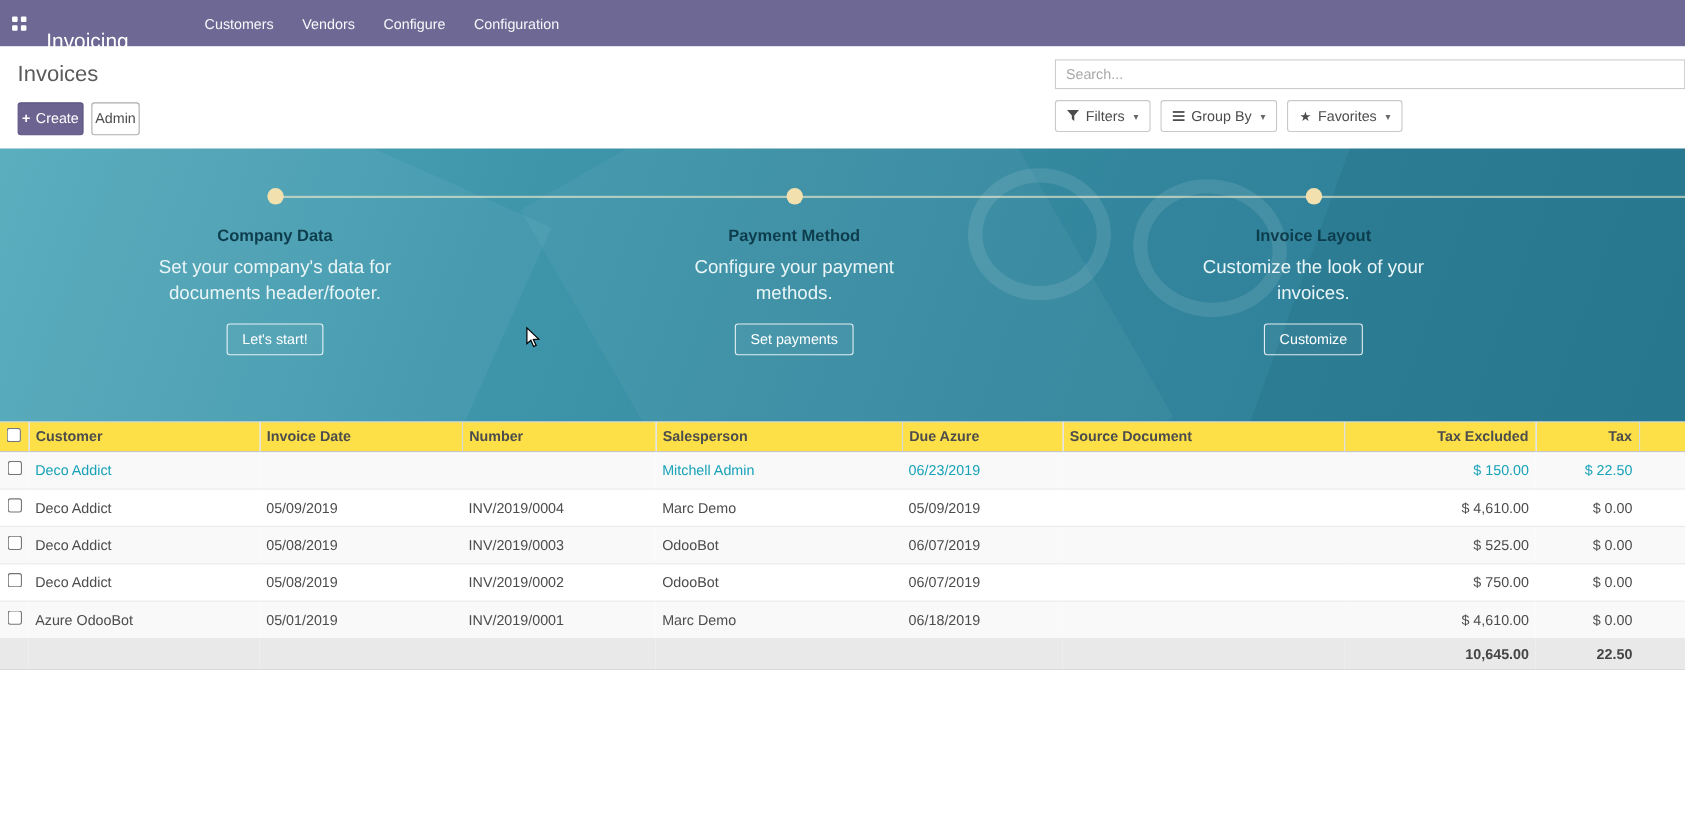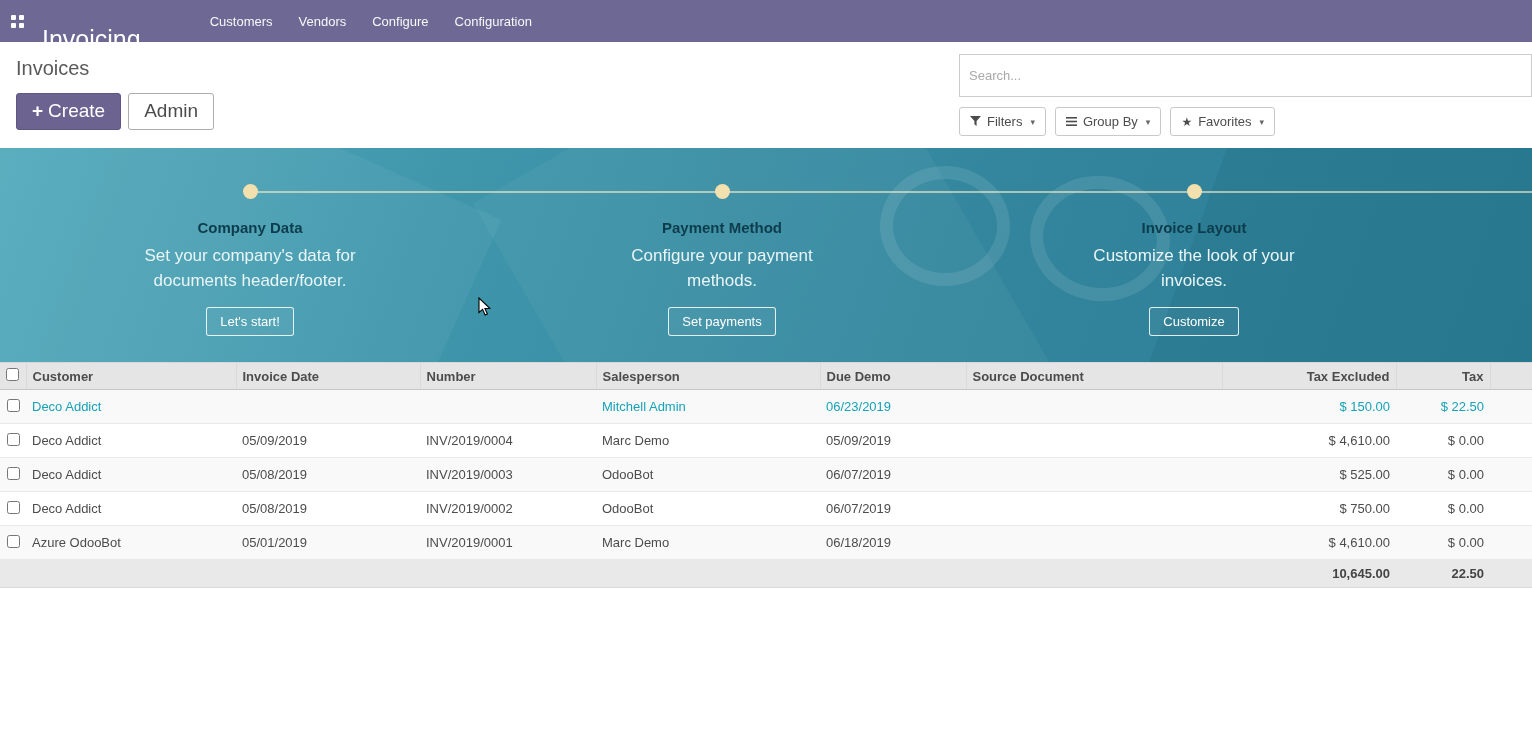--- a/index.html
+++ b/index.html
@@ -7,65 +7,65 @@
   body {
     width:1532px; height:753px; overflow:hidden; position:relative;
     font-family:"Liberation Sans", sans-serif; font-size:13px; color:#4c4c4c; background:#fff;
   }
 
   
   .topbar { height:42px; background:var(--c-navbar,#6e6894); color:#fff; display:flex; align-items:stretch; }
   .apps-btn { width:34px; display:flex; align-items:center; justify-content:center; cursor:pointer; }
   .grid-icon { display:grid; grid-template-columns:5px 5px; grid-gap:3px; }
   .grid-icon span { width:5px; height:5px; background:#fff; border-radius:1px; }
-  .brand { display:flex; align-items:center; font-size:25px; padding:0 16px 0 8px; font-weight:400;margin-top:36px; }
+  .brand { display:flex; align-items:center; font-size:19px; padding:0 16px 0 8px; font-weight:400;margin-top:36px; }
   .topmenu { display:flex; align-items:center; margin-left:40px; }
   .topmenu .menu-item { display:flex; align-items:center; padding:0 13px; font-size:13px; color:rgba(255,255,255,.95); cursor:pointer; }
 
   
   .control-panel { display:flex; justify-content:space-between; padding:12px 0 10px 16px; }
   .page-title { font-size:20px; font-weight:400; color:#5a5a5a; margin:3px 0 13px 0; }
   .cp-buttons { display:flex; }
-  .btn { border:1px solid #adadad; background:#fff; color:#4c4c4c; font-size:19px;
-         padding:6px 15px; border-radius:3px; cursor:pointer; font-family:inherit; line-height:1.2; }
+  .btn { border:1px solid #adadad; background:#fff; color:#4c4c4c; font-size:13px;
+         padding:6px 3px; border-radius:3px; cursor:pointer; font-family:inherit; line-height:1.2; }
   .btn-primary { background:var(--c-primary,#6d6391); border-color:var(--c-primary_border,#5f5687); color:#fff; margin-right:7px; }
   .btn-primary .plus { font-weight:bold; margin-right:5px; }
   .cp-right { width:573px; display:flex; flex-direction:column; }
-  .search-input { width:100%; height:43px; border:1px solid #ccc; padding:0 9px; font-size:13px;
+  .search-input { width:100%; height:27px; border:1px solid #ccc; padding:0 9px; font-size:13px;
                   font-family:inherit; color:#4c4c4c; outline:none; }
   .search-input::placeholder { color:#a9a9a9; }
   .filter-row { display:flex; margin-top:10px; }
   .dd-btn { display:flex; align-items:center; border:1px solid #c9c9c9; background:#fff; color:#4c4c4c;
             font-size:13px; padding:6px 10px; border-radius:3px; margin-right:9px; cursor:pointer; font-family:inherit; }
   .dd-btn .ic { margin-right:6px; display:inline-flex; align-items:center; }
   .dd-btn .caret { margin-left:8px; font-size:9px; color:#666; }
   .star { font-size:12px; }
 
   
-  .banner { position:relative; height:214px; margin-top:2px; overflow:hidden;
+  .banner { position:relative; height:248px; margin-top:2px; overflow:hidden;
             background:linear-gradient(110deg,#53aabb 0%, #3f96ab 30%, #32859c 65%, #2b7e95 100%);padding-left:20px; }
   .deco { position:absolute; pointer-events:none; }
   .streak1 { left:-120px; top:-60px; width:560px; height:420px; background:rgba(255,255,255,.05); transform:rotate(24deg); }
   .streak2 { left:560px; top:-80px; width:420px; height:460px; background:rgba(255,255,255,.045); transform:rotate(-30deg); }
   .streak3 { left:1180px; top:-40px; width:460px; height:420px; background:rgba(0,40,60,.07); transform:rotate(20deg); }
   .lens { border:13px solid rgba(255,255,255,.10); border-radius:50%; }
   .lens1 { left:880px; top:18px; width:130px; height:120px; }
   .lens2 { left:1030px; top:28px; width:140px; height:125px; transform:rotate(8deg); }
   .progress-line { position:absolute; top:43px; left:250px; right:0; height:2px; background:rgba(248,238,205,.6); }
   .steps { position:absolute; left:14px; top:0; display:flex; }
   .step { width:472px; display:flex; flex-direction:column; align-items:center; }
   .dot { margin-top:36px; width:15px; height:15px; border-radius:50%; background:var(--c-dot,#f2e0ae); position:relative; z-index:2; }
   .step-title { margin-top:20px; font-size:15px; font-weight:bold; color:var(--c-banner_title,#0d3d4d); }
   .step-desc { margin-top:8px; width:240px; text-align:center; color:#e9f5f7; line-height:1.45; font-size:17px; }
   .step-btn { margin-top:14px; background:rgba(255,255,255,.04); border:1px solid rgba(255,255,255,.85);
               color:#fff; padding:6px 13px; border-radius:3px; font-size:13px; cursor:pointer; font-family:inherit; }
 
   
   table.listview { width:1532px; border-collapse:collapse; table-layout:fixed; font-size:13px; }
-  .listview thead th { background:#e5e5e5; border-top:1px solid #d8d8d8; border-bottom:1px solid #c6c6c6;
+  .listview thead th { background:#fde047; border-top:1px solid #d8d8d8; border-bottom:1px solid #c6c6c6;
                        font-weight:bold; text-align:left; padding:5px 6px; color:#4c4c4c; cursor:pointer;
                        white-space:nowrap; overflow:hidden; }
   .listview thead th + th { border-left:1px solid #dadada; }
   .listview tbody td { padding:9px 6px; border-bottom:1px solid #e8e8e8; white-space:nowrap; overflow:hidden; cursor:pointer; }
   .listview tbody tr:nth-child(odd) { background:#f9f9f9; }
   .listview tbody tr:nth-child(even) { background:#fff; }
   .listview .num { text-align:right; }
   .listview .cb { text-align:center; padding:5px 2px; }
   .listview tr.draft td { color:var(--c-teal,#17a2b8); }
   .listview tfoot td { background:#e9e9e9; border-top:1px solid #cfcfcf; border-bottom:1px solid #d8d8d8;
@@ -182,21 +182,21 @@
     <col style="width:94px">
       <col style="width:42px">
   </colgroup>
   <thead>
     <tr>
       <th class="cb"><input type="checkbox" style=""></th>
       <th>Customer</th>
       <th>Invoice Date</th>
       <th>Number</th>
       <th>Salesperson</th>
-      <th>Due Demo</th>
+      <th>Due Azure</th>
       <th>Source Document</th>
       <th class="num">Tax Excluded</th>
       <th class="num">Tax</th>
       <th></th>
     </tr>
   </thead>
   <tbody>
     <tr class="draft">
       <td class="cb"><input type="checkbox" style=""></td>
       <td>Deco Addict</td>

